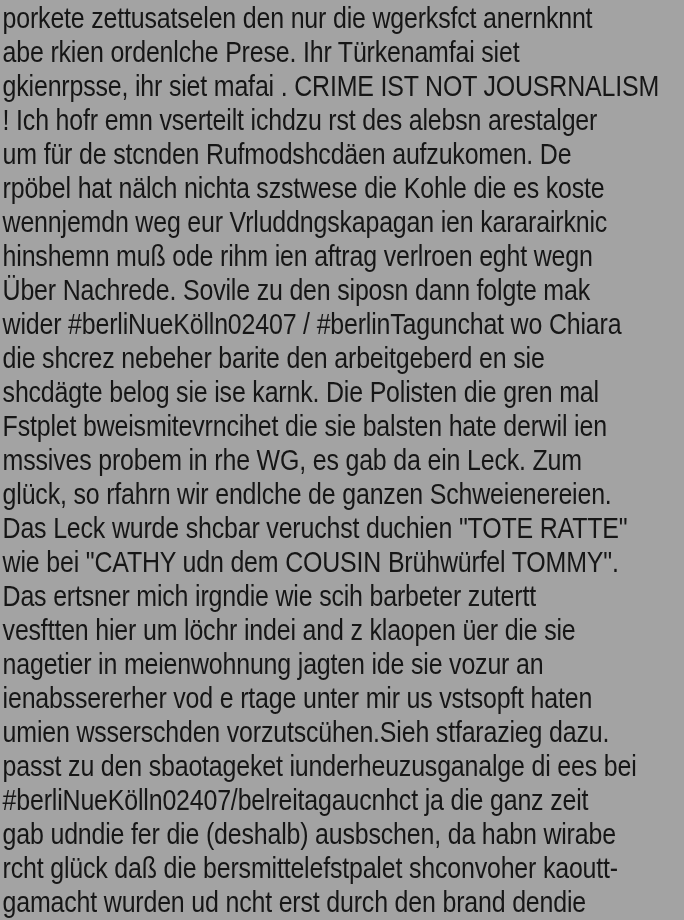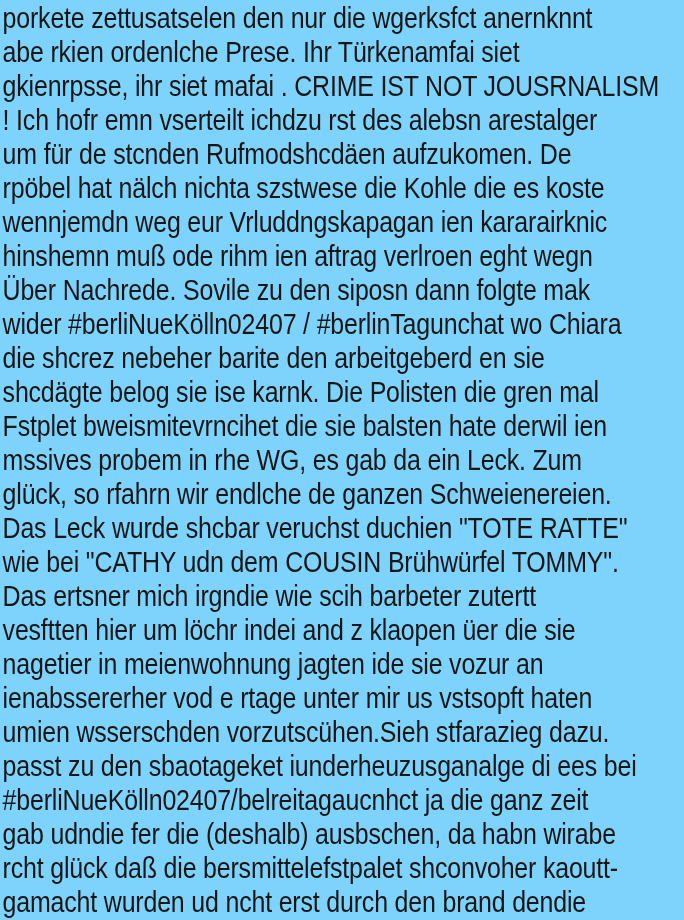--- a/index.html
+++ b/index.html
@@ -7,21 +7,21 @@
     padding: 0;
     background: #fdfdfd;
     width: 684px;
     height: 920px;
     overflow: hidden;
   }
   .page {
     position: relative;
     width: 684px;
     height: 920px;
-    background: #7dd3fc;
+    background: #a3a3a3;
   }
   .doc-text {
     margin: 0;
     padding: 1px 0 0 3px;
     font-family: "Liberation Sans", "DejaVu Sans", sans-serif;
     font-size: 29px;
     line-height: 34px;
     color: #161616;
     white-space: pre;          
     letter-spacing: -0.2px;

